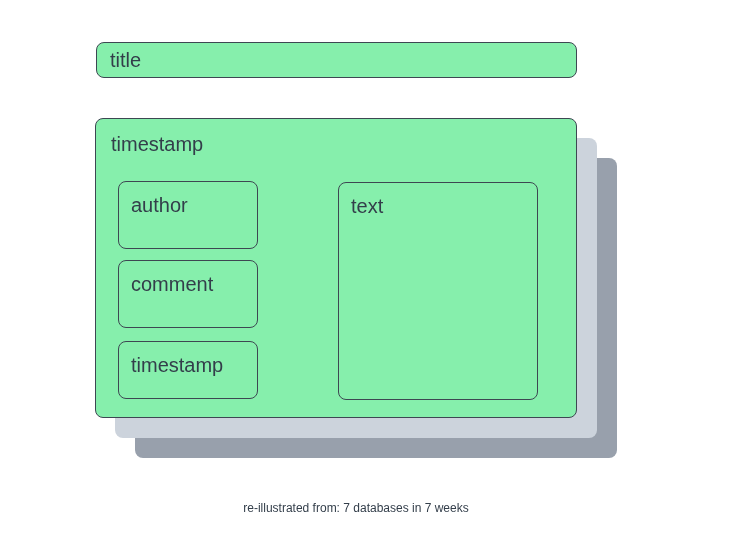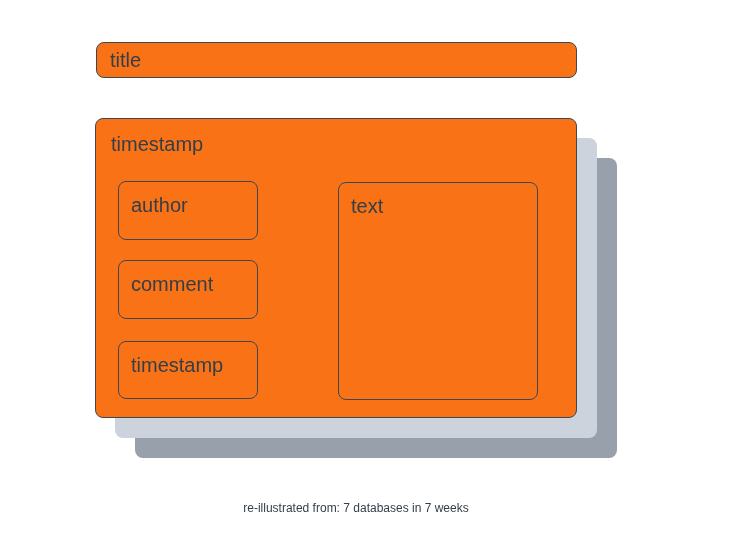--- a/index.html
+++ b/index.html
@@ -14,21 +14,21 @@
   body{
     position:relative;
     width:745px;height:551px;
     background:var(--bg);
     font-family:"Liberation Sans", sans-serif;
     color:var(--ink);
     overflow:hidden;
   }
   .abs{position:absolute;}
   .box{
-    background:#f97316;
+    background:#86efac;
     border:1px solid var(--stroke);
     border-radius:8px;
   }
   .label{
     font-size:20px;
     line-height:1.15;
     color:var(--ink);
     white-space:nowrap;
   }
   
@@ -41,21 +41,21 @@
   .layer{border-radius:8px;width:482px;height:300px;}
   .layer-back{left:135px;top:158px;background:var(--layer-back);}
   .layer-mid{left:115px;top:138px;background:var(--layer-mid);}
   .revision-box{
     left:95px;top:118px;width:482px;height:300px;
   }
   .revision-label{
     position:absolute;left:15px;top:14px;
   }
   .field-sm{
-    position:absolute;left:22px;width:140px;height:59px;
+    position:absolute;left:22px;width:140px;height:68px;
     padding:12px 0 0 12px;
   }
   .field-author{top:62px;}
   .field-comment{top:141px;}
   .field-timestamp{top:222px;height:58px;}
   .field-text{
     position:absolute;left:242px;top:63px;width:200px;height:218px;
     padding:12px 16px 0 12px;
   }
   

